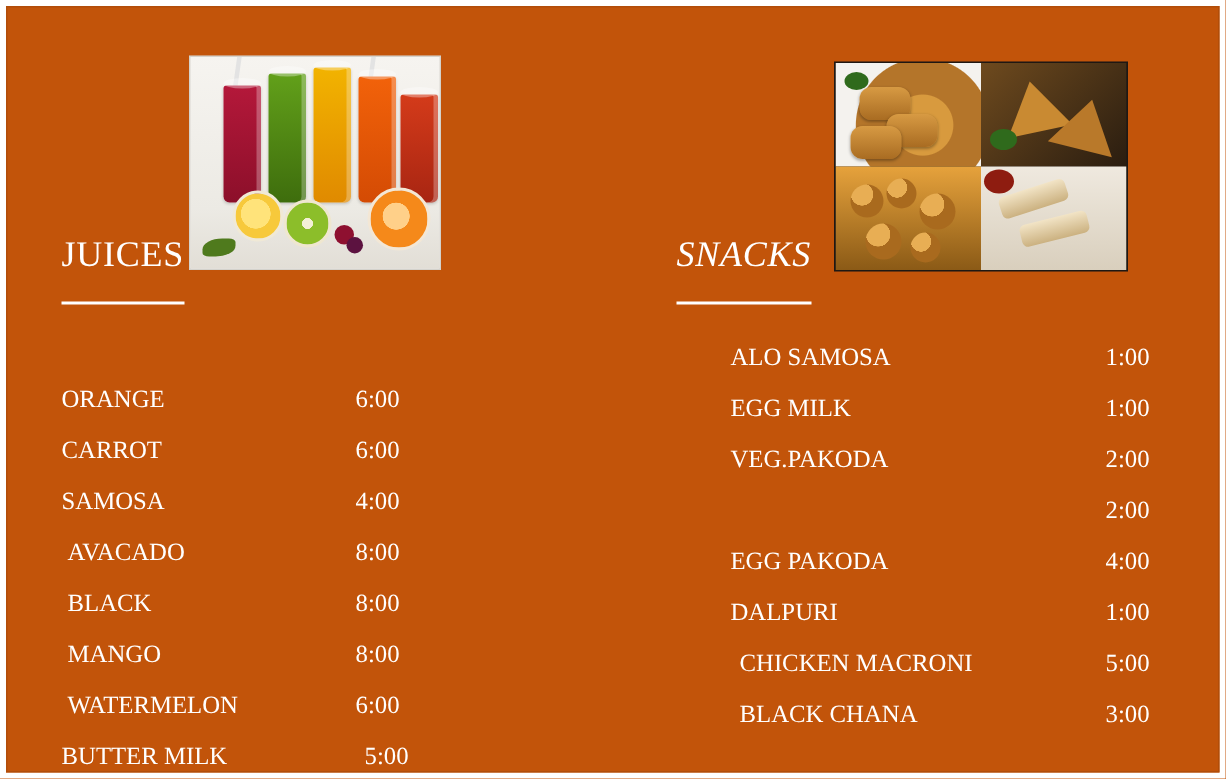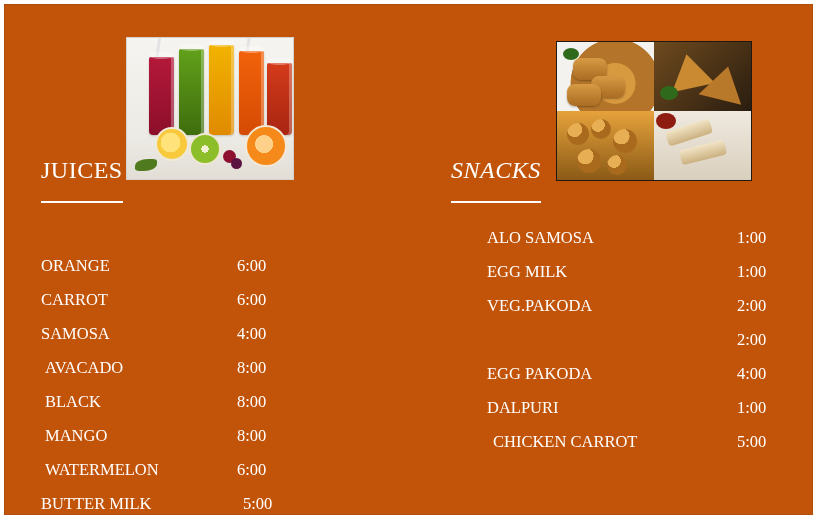--- a/index.html
+++ b/index.html
@@ -286,18 +286,22 @@
     </div>
     <div class="menu-row">
       <span class="item-name">EGG PAKODA</span>
       <span class="item-price">4:00</span>
     </div>
     <div class="menu-row">
       <span class="item-name">DALPURI</span>
       <span class="item-price">1:00</span>
     </div>
     <div class="menu-row indent-2">
-      <span class="item-name">CHICKEN CARROT</span>
+      <span class="item-name">CHICKEN MACRONI</span>
       <span class="item-price">5:00</span>
     </div>
+    <div class="menu-row indent-2">
+      <span class="item-name">BLACK CHANA</span>
+      <span class="item-price">3:00</span>
+    </div>
   </div>
 
 </div>
 
 </body></html>

